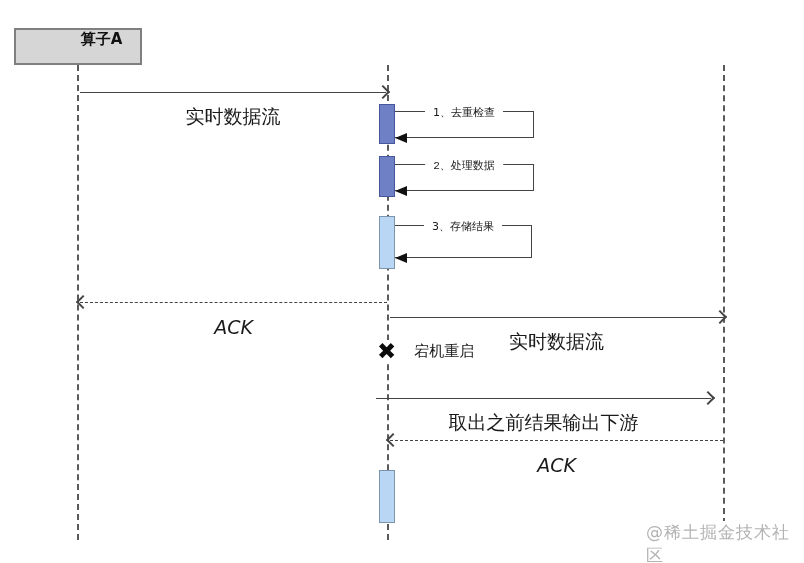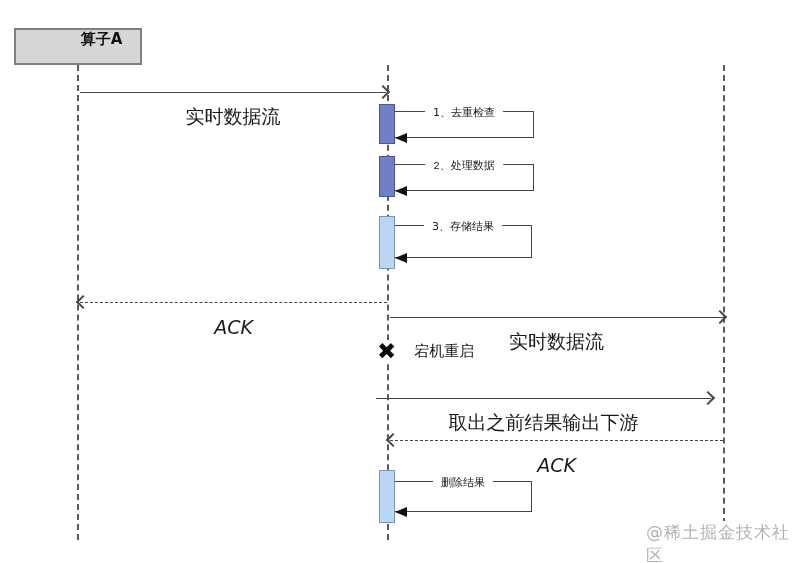--- a/index.html
+++ b/index.html
@@ -208,20 +208,16 @@
   <div class="msg" style="left:376px; top:398px; width:335px;">
     <span class="chev right"></span>
     <span class="msg-label">取出之前结果输出下游</span>
   </div>
 
   <div class="msg dashed" style="left:390px; top:440px; width:333px;">
     <span class="chev left"></span>
     <span class="msg-label">ACK</span>
   </div>
 
-  <div class="selfmsg loop-4">
-    <span class="selfmsg-label">删除结果</span>
-    <span class="arrow-solid-left"></span>
-  </div>
 
   <div class="watermark">@稀土掘金技术社区</div>
 
 </div>
 
 </body></html>

